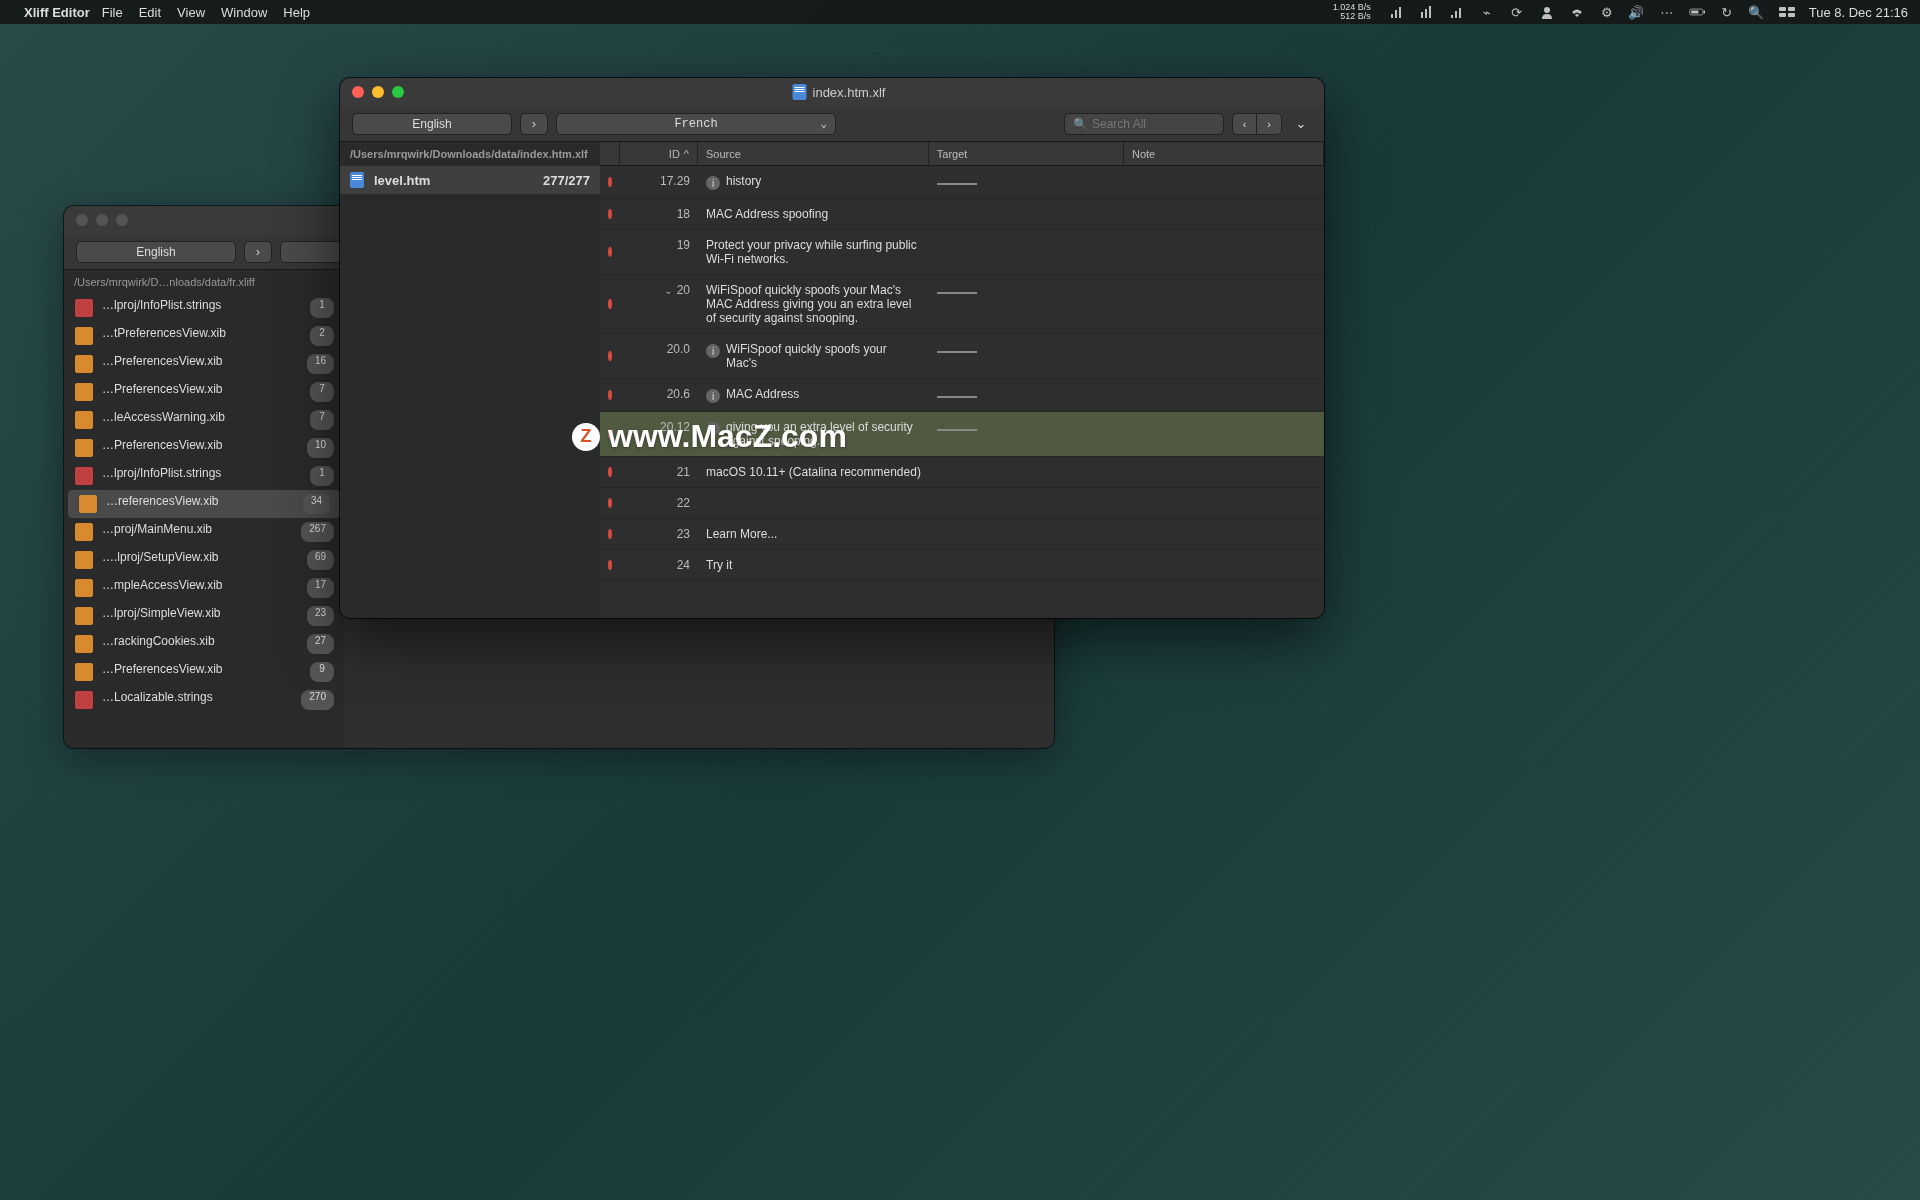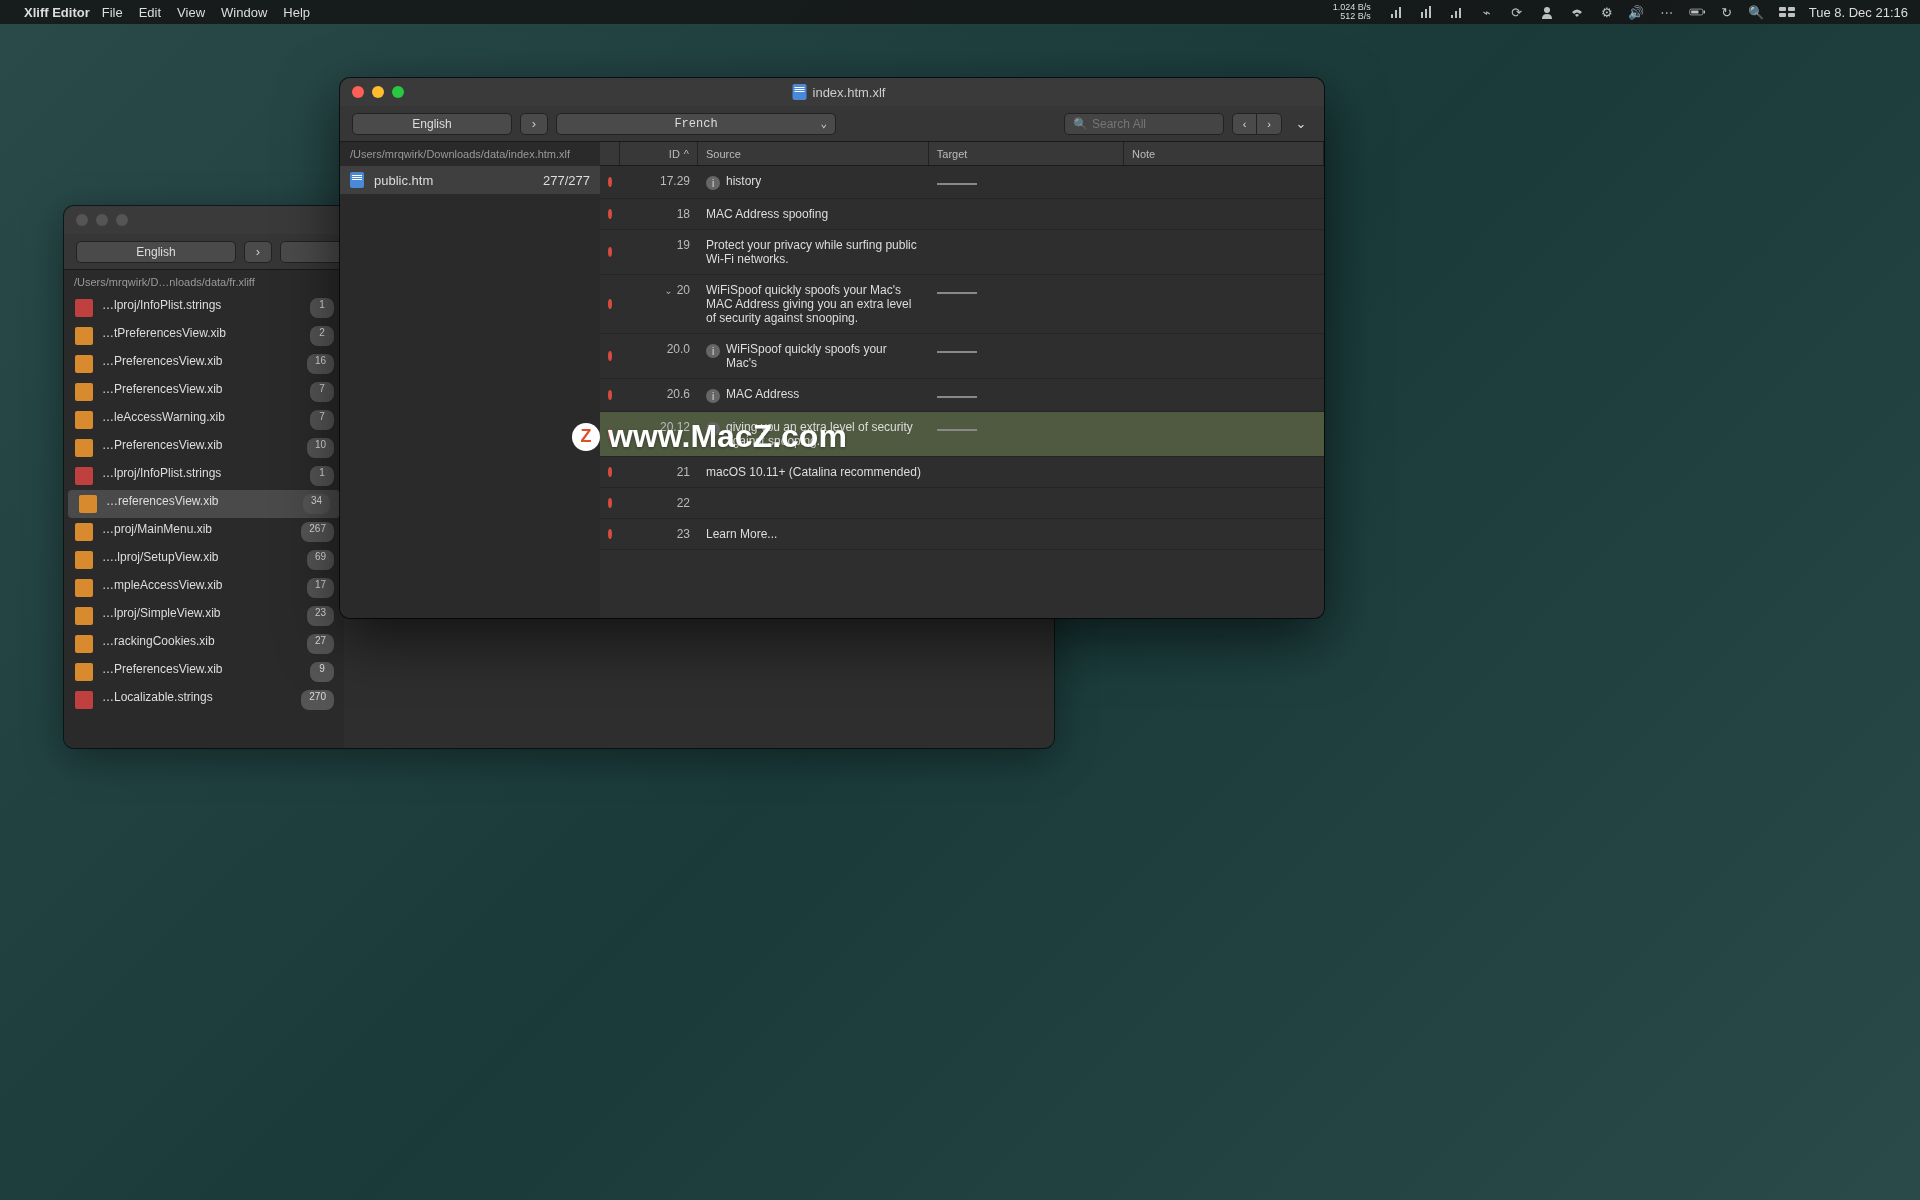--- a/index.html
+++ b/index.html
@@ -51,21 +51,21 @@
 .side-path { padding: 6px 10px; font-size: 11px; color: #999; }
 .file-row { display: flex; padding: 4px 10px; gap: 8px; }
 .file-row.selected { background: #4a4a4a; border-radius: 4px; margin: 0 4px; }
 .file-row .ficon { width: 20px; height: 20px; display: flex; align-items: center; justify-content: center; }
 .file-row .fname { flex: 1; font-size: 12px; color: #ddd; overflow: hidden; white-space: nowrap; text-overflow: ellipsis; }
 .file-row .badge { background: #555; border-radius: 8px; padding: 1px 8px; font-size: 10px; color: #ddd; min-width: 24px; text-align: center; }
 .xib-icon { width: 18px; height: 18px; background: #d88b2e; border-radius: 2px; }
 .strings-icon { width: 18px; height: 18px; background: #c04040; border-radius: 2px; }
 
 
-.front-side { position: absolute; left: 0; top: 64px; bottom: 0; width: 260px; background: #2a2a2a; }
+.front-side { position: absolute; left: 0; top: 64px; bottom: 0; width: 260px; background: #2a2a2a; font-weight: bold; }
 .front-side .item { display: flex; align-items: center; padding: 6px 10px; gap: 10px; }
 .front-side .item.selected { background: #3f3f3f; }
 
 
 .main-area { position: absolute; left: 260px; right: 0; top: 64px; bottom: 0; background: #2e2e2e; overflow-y: auto; }
 .col-headers { display: flex; background: #383838; height: 24px; border-bottom: 1px solid #1a1a1a; align-items: center; font-size: 11px; color: #bbb; position: sticky; top: 0; }
 .col-headers .col { padding: 0 8px; border-right: 1px solid #222; height: 100%; display: flex; align-items: center; }
 .col.status { width: 20px; }
 .col.id { width: 78px; justify-content: flex-end; gap: 4px; }
 .col.source { flex: 1.2; }
@@ -367,21 +367,21 @@
     <div class="navseg">
         <div>‹</div>
         <div>›</div>
       </div>
     <div class="expand-btn">⌄</div>
   </div>
   <div class="front-side">
     <div class="side-path">/Users/mrqwirk/Downloads/data/index.htm.xlf</div>
     <div class="item selected">
       <span class="doc-icon"></span>
-      <span class="fname" style="flex:1">public.htm</span>
+      <span class="fname" style="flex:1">level.htm</span>
       <span class="badge">277/277</span>
     </div>
   </div>
   <div class="main-area">
     <div class="col-headers">
       <div class="col status"></div>
       <div class="col id">
           <span>ID</span>
           <span>^</span>
         </div>
@@ -494,20 +494,31 @@
           <div class="c status">
             <span class="status-dot"></span>
           </div>
     <div class="c id">23</div>
     <div class="c source ">
             <span>Learn More...</span>
           </div>
     <div class="c target"></div>
     <div class="c note"></div>
         </div>
+        <div class="row">
+          <div class="c status">
+            <span class="status-dot"></span>
+          </div>
+    <div class="c id">24</div>
+    <div class="c source ">
+            <span>Try it</span>
+          </div>
+    <div class="c target"></div>
+    <div class="c note"></div>
+        </div>
       </div>
   </div>
 </div>
 
 <div class="watermark">
   <div class="logo">Z</div>
   <div class="txt">www.MacZ.com</div>
 </div>
 
 </body></html>

